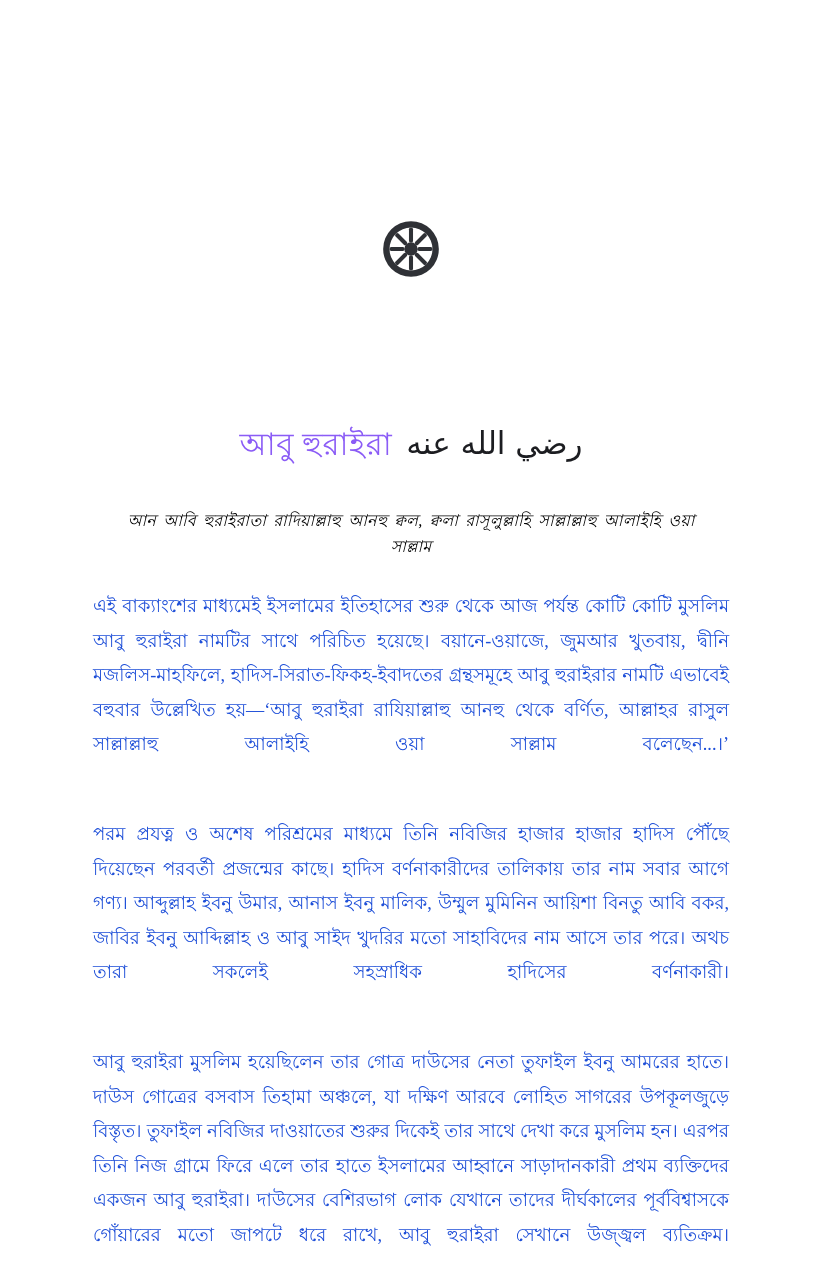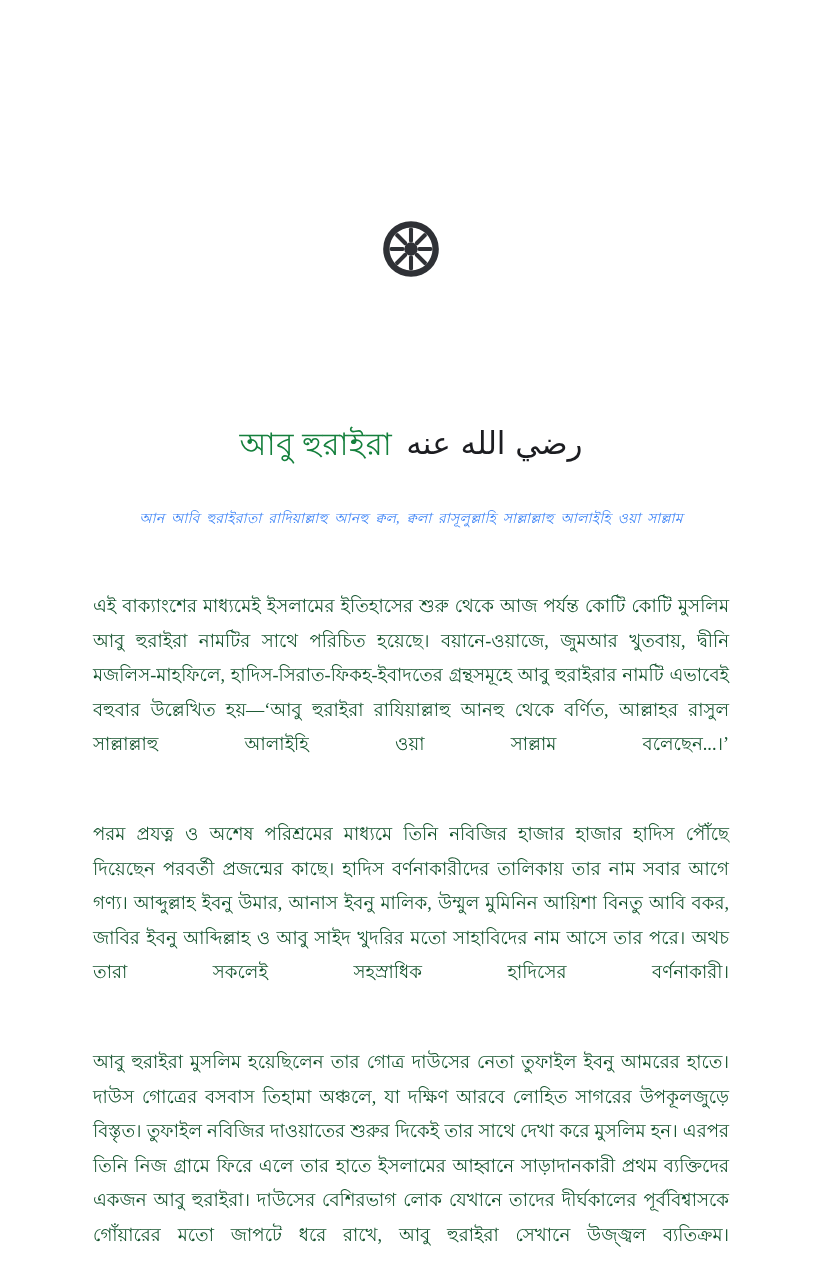--- a/index.html
+++ b/index.html
@@ -42,21 +42,21 @@
     top: 424px;
     left: 0;
     width: 100%;
     text-align: center;
     white-space: nowrap;
   }
   .chapter-title {
     font-family: "Liberation Serif", "DejaVu Serif", serif;
     font-size: 31px;
     line-height: 1.25;
-    color: #15803d;
+    color: #8b5cf6;
     letter-spacing: 0.5px;
     font-weight: 400;
   }
   .honorific {
     display: inline-block;
     margin-left: 14px;
     font-size: 31px;
     color: #1c1d21;
     vertical-align: 2px;
     font-family: "DejaVu Sans", sans-serif;
@@ -65,42 +65,42 @@
 
   
   .subtitle {
     position: absolute;
     top: 508px;
     left: 110px;
     width: 602px;
     text-align: center;
     font-family: "Liberation Serif", "DejaVu Serif", serif;
     font-style: italic;
-    font-size: 14px;
+    font-size: 16px;
     line-height: 1.62;
-    color: #3b82f6;
+    color: #000000;
     word-spacing: 3px;
     letter-spacing: 0.2px;
   }
 
   
   .body-copy {
     position: absolute;
     top: 589px;
     left: 93px;
     width: 636px;
   }
   .para {
     margin: 0 0 21px 0;
     text-align: justify;
     text-justify: inter-word;
     font-family: "Liberation Serif", "DejaVu Serif", serif;
     font-size: 18.2px;
     line-height: 34.5px;
-    color: #14532d;
+    color: #1d4ed8;
     word-spacing: 0.5px;
   }
   .para:last-child {
     margin-bottom: 0;
   }
   
   .para::after {
     content: "";
     display: inline-block;
     width: 100%;

